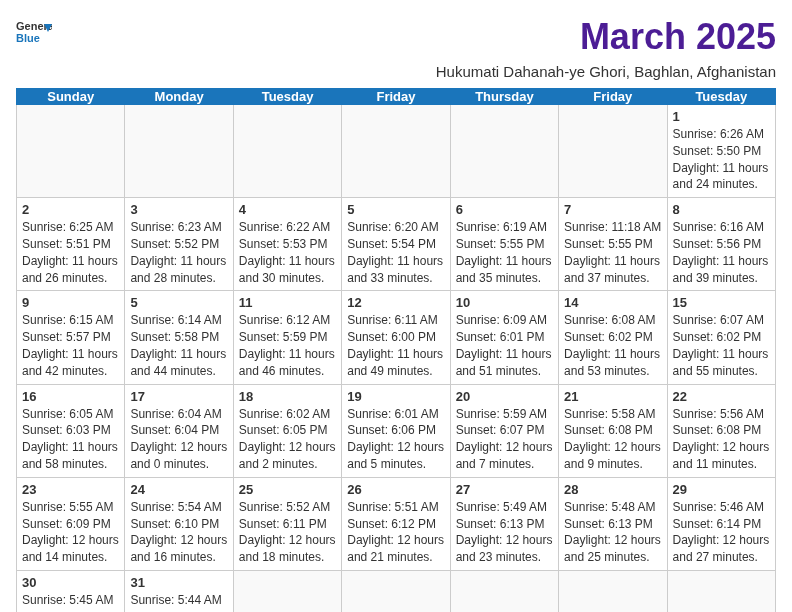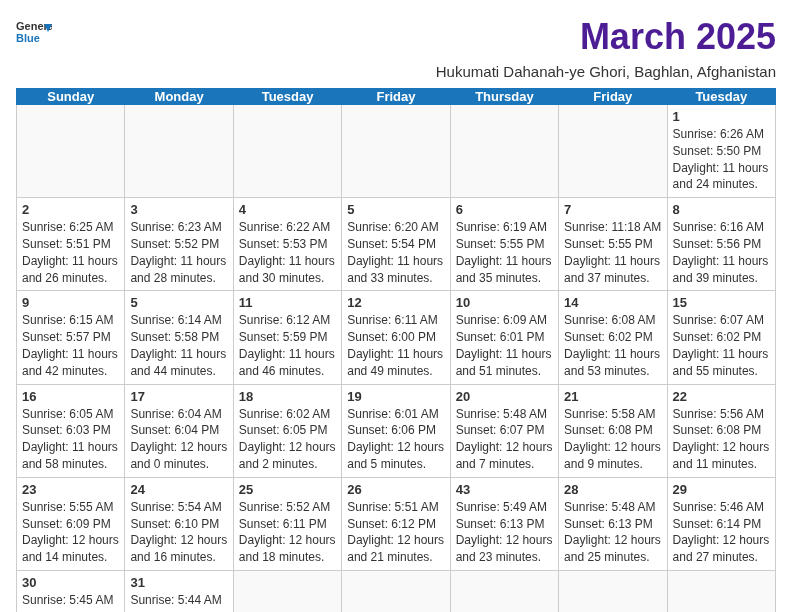--- a/index.html
+++ b/index.html
@@ -229,21 +229,21 @@
 Daylight: 12 hours and 2 minutes.</div>
         </td>
         <td>
           <span class="day-num">19</span>
           <div class="day-info">Sunrise: 6:01 AM
 Sunset: 6:06 PM
 Daylight: 12 hours and 5 minutes.</div>
         </td>
         <td>
           <span class="day-num">20</span>
-          <div class="day-info">Sunrise: 5:48 AM
+          <div class="day-info">Sunrise: 5:59 AM
 Sunset: 6:07 PM
 Daylight: 12 hours and 7 minutes.</div>
         </td>
         <td>
           <span class="day-num">21</span>
           <div class="day-info">Sunrise: 5:58 AM
 Sunset: 6:08 PM
 Daylight: 12 hours and 9 minutes.</div>
         </td>
         <td>
@@ -272,21 +272,21 @@
 Sunset: 6:11 PM
 Daylight: 12 hours and 18 minutes.</div>
         </td>
         <td>
           <span class="day-num">26</span>
           <div class="day-info">Sunrise: 5:51 AM
 Sunset: 6:12 PM
 Daylight: 12 hours and 21 minutes.</div>
         </td>
         <td>
-          <span class="day-num">43</span>
+          <span class="day-num">27</span>
           <div class="day-info">Sunrise: 5:49 AM
 Sunset: 6:13 PM
 Daylight: 12 hours and 23 minutes.</div>
         </td>
         <td>
           <span class="day-num">28</span>
           <div class="day-info">Sunrise: 5:48 AM
 Sunset: 6:13 PM
 Daylight: 12 hours and 25 minutes.</div>
         </td>

